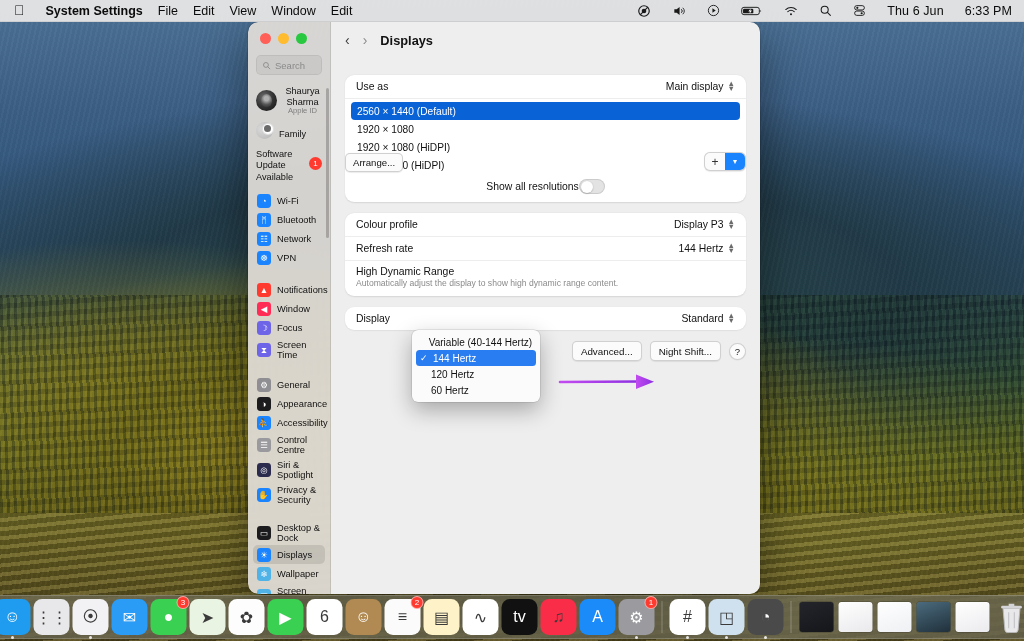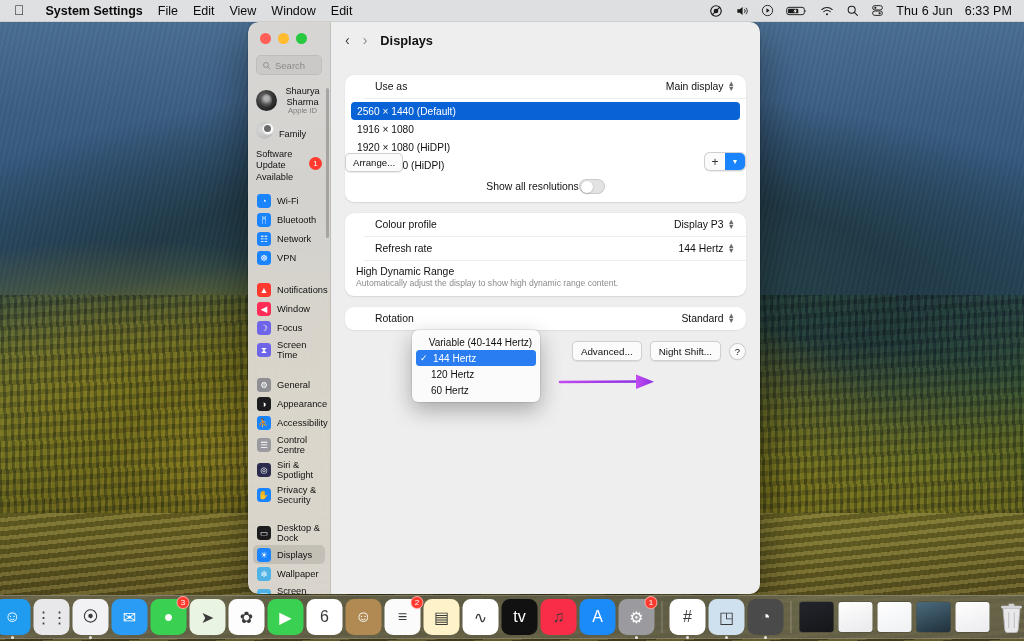--- a/index.html
+++ b/index.html
@@ -56,21 +56,21 @@
     backdrop-filter: blur(18px);
     display:flex; align-items:center;
     font-size:12.5px; color:#0b0b0b;
     padding:0 8px; z-index:50;
     border-bottom:1px solid rgba(0,0,0,.07);
   }
   #menubar .left { display:flex; align-items:center; gap:15px; }
   .apple-logo { font-size:14px; line-height:1; margin:0 6px 2px 6px; }
   .menu-app { font-weight:700; }
   .menu-item { font-size:12.5px; }
-  #menubar .right { margin-left:auto; display:flex; align-items:center; gap:12px; padding-right:4px;}
+  #menubar .right { margin-left:auto; display:flex; align-items:center; gap:21px; padding-right:4px;}
   .mb-icon { display:inline-flex; align-items:center; justify-content:center; }
   .mb-time { font-size:12.5px; letter-spacing:.1px; }
 
   
   #settings-window {
     position:absolute; left:248px; top:22px; width:512px; height:572px;
     border-radius:10px; overflow:hidden;
     box-shadow: 0 18px 46px rgba(0,0,0,.42), 0 0 0 .5px rgba(0,0,0,.22);
     display:flex; z-index:40;
   }
@@ -224,21 +224,21 @@
   }
 
   .card{
     background:#fff; border-radius:9px; margin:0 0 11px 0;
     box-shadow:0 .5px 1.5px rgba(0,0,0,.10);
     overflow:hidden;
   }
   .card.top{ margin-top:13px; }
   .row{
     display:flex; align-items:center; justify-content:space-between;
-    padding:6px 11px; font-size:10.4px; color:#111;margin-left:19px;
+    padding:6px 11px; font-size:10.4px; color:#111;
   }
   .row.sep{ border-bottom:.5px solid rgba(0,0,0,.07); }
   .popup-val{ display:flex; align-items:center; gap:4px; color:#111; font-size:10.4px; }
   .stepper{ display:inline-flex; flex-direction:column; line-height:.62; font-size:7.5px; color:#6b6b6b; }
 
   .res-list{ padding:3px 6px 0 6px; }
   .res-item{
     padding:3.5px 6px; font-size:10.2px; border-radius:4px; color:#111;
   }
   .res-item.sel{ background:#0a63d6; color:#fff; }
@@ -541,21 +541,21 @@
           <span class="popup-val">
             <span>Main display</span>
             <span class="stepper">
                 <span>▲</span>
                 <span>▼</span>
               </span>
           </span>
         </div>
         <div class="res-list" id="res-list">
             <div class="res-item sel">2560 × 1440 (Default)</div>
-            <div class="res-item">1916 × 1080</div>
+            <div class="res-item">1920 × 1080</div>
             <div class="res-item">1920 × 1080 (HiDPI)</div>
             <div class="res-item">1280 × 720 (HiDPI)</div>
           </div>
         <div class="show-all">
           <span>Show all resolutions</span>
           <span class="toggle">
               <span class="knob"></span>
             </span>
         </div>
       </div>
@@ -582,21 +582,21 @@
           </span>
         </div>
         <div class="hdr-row">
           <div class="hdr-title">High Dynamic Range</div>
           <div class="hdr-sub">Automatically adjust the display to show high dynamic range content.</div>
         </div>
       </div>
 
       <div class="card">
         <div class="row">
-          <span>Rotation</span>
+          <span>Display</span>
           <span class="popup-val">
             <span>Standard</span>
             <span class="stepper">
                 <span>▲</span>
                 <span>▼</span>
               </span>
           </span>
         </div>
       </div>
 

